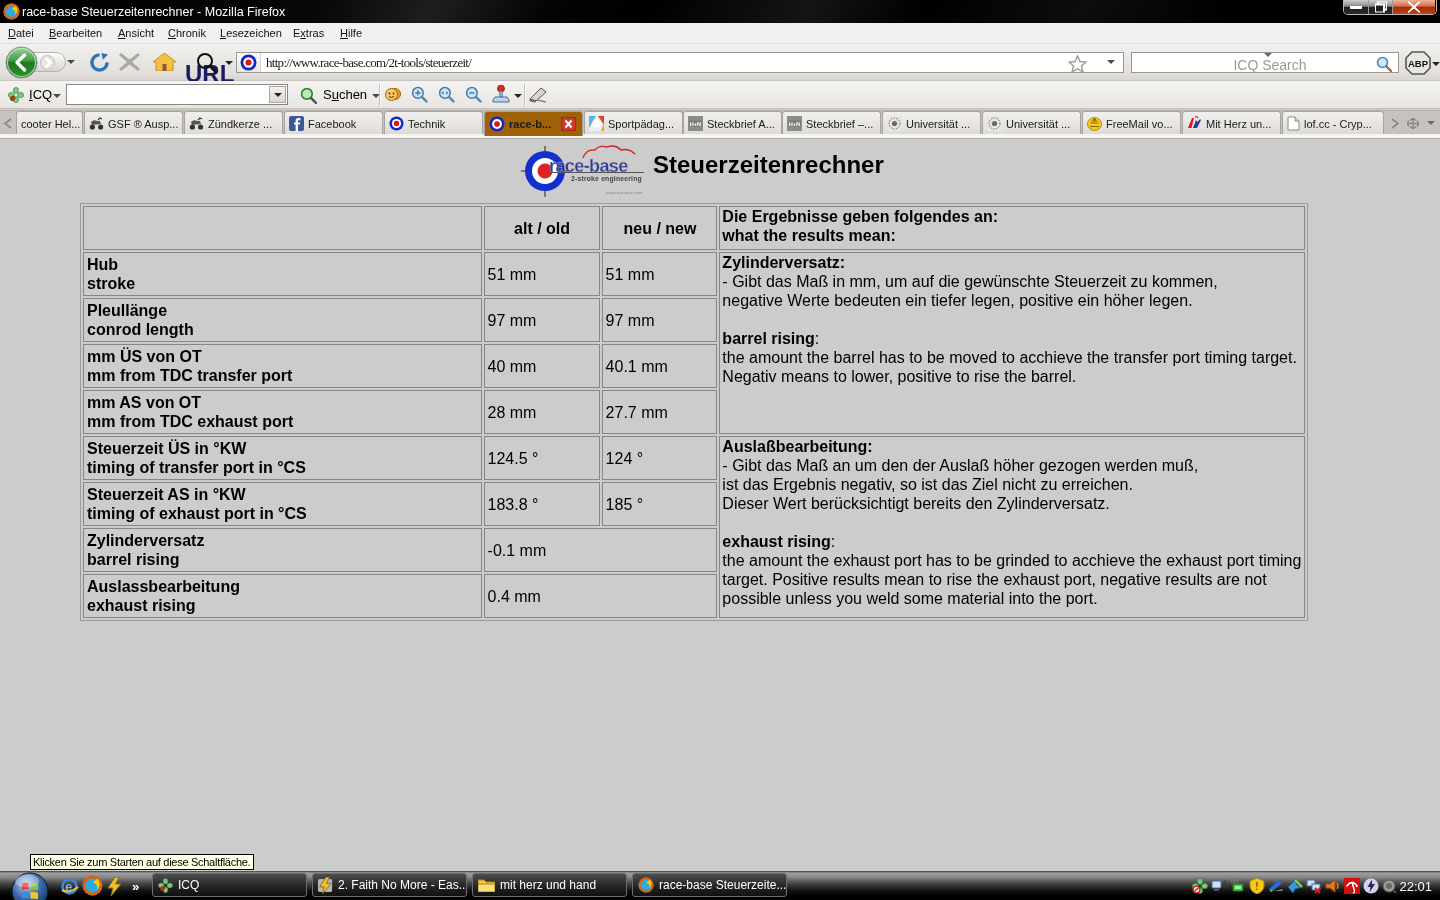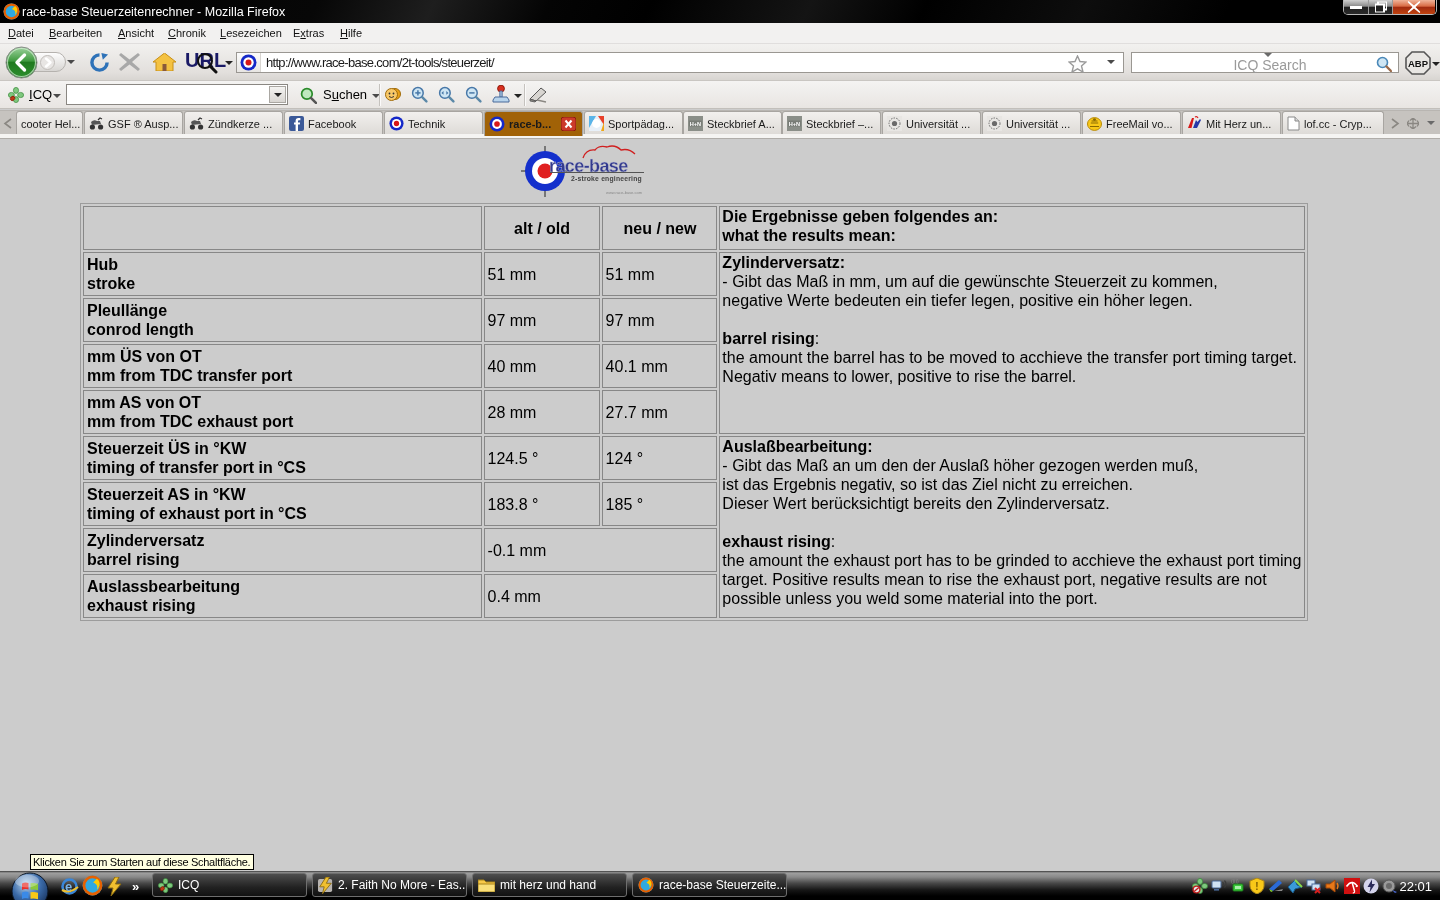--- a/index.html
+++ b/index.html
@@ -15,21 +15,21 @@
 .wbtn { height:100%; background:linear-gradient(#cfcfcf 0%, #8a8a8a 45%, #1f1f1f 50%, #2a2a2a 100%); border-right:1px solid #9a9a9a; position:relative; }
 #wmin { width:25px; } #wmax { width:24px; } #wclose { width:42px; border-right:none;
   background:linear-gradient(#f0b49a 0%, #d86a43 45%, #a02a10 50%, #c0430f 100%); }
 .wbtn svg { position:absolute; left:50%; top:50%; transform:translate(-50%,-50%); }
 
 #menubar { position:absolute; left:0; top:23px; width:1440px; height:21px; background:#f2f1f0; font-size:11px; color:#111; border-bottom:1px solid #e0dedd;}
 #menubar span { position:absolute; top:4px; }
 
 #navbar { position:absolute; left:0; top:44px; width:1440px; height:37px;
   background:linear-gradient(#f2f1ef, #e2dfdc 80%, #d8d5d1); border-bottom:1px solid #c9c6c2; }
-#urlbar { position:absolute; left:236px; top:8px; width:888px; height:21px; background:#fff; border:1px solid #9a9792; display:flex; align-items:center; }
+#urlbar { position:absolute; left:236px; top:8px; width:888px; height:21px; background:#fff; border:1px solid #9a9792; display:flex; align-items:center;font-family:Liberation Serif, serif; }
 #urlfav { width:24px; height:19px; background:linear-gradient(#fbfbfb,#e8e6e3); border-right:1px solid #d8d5d1; display:flex; align-items:center; justify-content:center; }
 #urltext { font-size:13px; letter-spacing:-0.7px; color:#1a1a1a; padding-left:5px; }
 #urlstar { position:absolute; right:36px; top:2px; }
 #urlcaret { position:absolute; right:8px; top:7px; }
 #searchbox { position:absolute; left:1131px; top:8px; width:268px; height:21px; background:#fff; border:1px solid #9a9792; display:flex; align-items:center;flex-direction:column; }
 #abp { position:absolute; left:1405px; top:7px; }
 .caret { width:0; height:0; border-left:4px solid transparent; border-right:4px solid transparent; border-top:4px solid #4a4a4a; display:inline-block; }
 
 #icqbar { position:absolute; left:0; top:81px; width:1440px; height:28px;
   background:linear-gradient(#f4f3f2, #e8e5e2); border-bottom:1px solid #c2bfbb; font-size:13px; }
@@ -133,21 +133,21 @@
 
     <svg style="position:absolute;left:119px;top:9px;" width="21" height="18" viewBox="0 0 21 18">
         <path d="M2 0 L10.5 6.5 L19 0 L21 2 L13 9 L21 16 L19 18 L10.5 11.5 L2 18 L0 16 L8 9 L0 2 Z" fill="#a8a8a8"></path>
       </svg>
 
     <svg style="position:absolute;left:153px;top:9px;" width="23" height="18" viewBox="0 0 23 18">
         <path d="M11.5 0 L23 9 L20 9 L20 18 L3 18 L3 9 L0 9 Z" fill="#f4c242" stroke="#c89018" stroke-width="1"></path>
         <rect x="9.5" y="11" width="4" height="7" fill="#8a5a3a"></rect>
       </svg>
 
-    <div style="position:absolute;left:185px;top:5px;font-size:20px;font-weight:bold;color:#1a1a66;letter-spacing:0px;">U<span style="position:relative;">R</span>L</div>
+    <div style="position:absolute;left:185px;top:16px;font-size:24px;font-weight:bold;color:#1a1a66;letter-spacing:0px;">U<span style="position:relative;">R</span>L</div>
     <svg style="position:absolute;left:196px;top:8px;" width="22" height="22" viewBox="0 0 22 22">
         <circle cx="9" cy="9" r="7" fill="none" stroke="#111" stroke-width="2"></circle>
         <line x1="14" y1="14" x2="20" y2="20" stroke="#111" stroke-width="3" stroke-linecap="round"></line>
       </svg>
     <div class="caret" style="position:absolute;left:225px;top:17px;border-top-color:#222;"></div>
 
     <div id="urlbar">
       <div id="urlfav">
           <svg width="17" height="17" viewBox="0 0 17 17">
             <circle cx="8.5" cy="8.5" r="8" fill="#1428c8"></circle>
@@ -339,20 +339,21 @@
       <line x1="1" y1="27" x2="49" y2="27" stroke="#222" stroke-width="1"></line>
       <circle cx="25" cy="27" r="20" fill="#1430cc"></circle>
       <circle cx="25" cy="27" r="13" fill="#fff"></circle>
       <circle cx="25" cy="27" r="7.5" fill="#e02020"></circle>
       <path d="M63 14 Q66 5 75 6 Q79 1 87 3 Q95 0 101 6 Q109 4 115 10" fill="none" stroke="#d02020" stroke-width="1.3"></path>
       <text x="29" y="27.5" font-size="18" font-weight="bold" font-family="Liberation Sans" fill="#333a8e" stroke="#b8bcd4" stroke-width="0.35" letter-spacing="-0.6">race-base</text>
       <line x1="30" y1="28.5" x2="124" y2="28.5" stroke="#555" stroke-width="1"></line>
       <text x="51" y="37" font-size="6.8" font-weight="bold" font-family="Liberation Sans" fill="#444" letter-spacing="0.2">2-stroke engineering</text>
       <text x="86" y="50" font-size="4" font-family="Liberation Sans" fill="#888">www.race-base.com</text>
     </svg>
+    <div id="pagetitle">Steuerzeitenrechner</div>
     <table class="calc">
       <tbody>
           <tr>
             <td class="lbl hdr" style="height:44px;"></td>
             <td class="val hdr">alt / old</td>
             <td class="val2 hdr">neu / new</td>
             <td class="expl" style="font-weight:bold;">Die Ergebnisse geben folgendes an:<br>what the results mean:</td>
           </tr>
       <tr>
             <td class="lbl" style="height:44px;">Hub<br>stroke</td>

